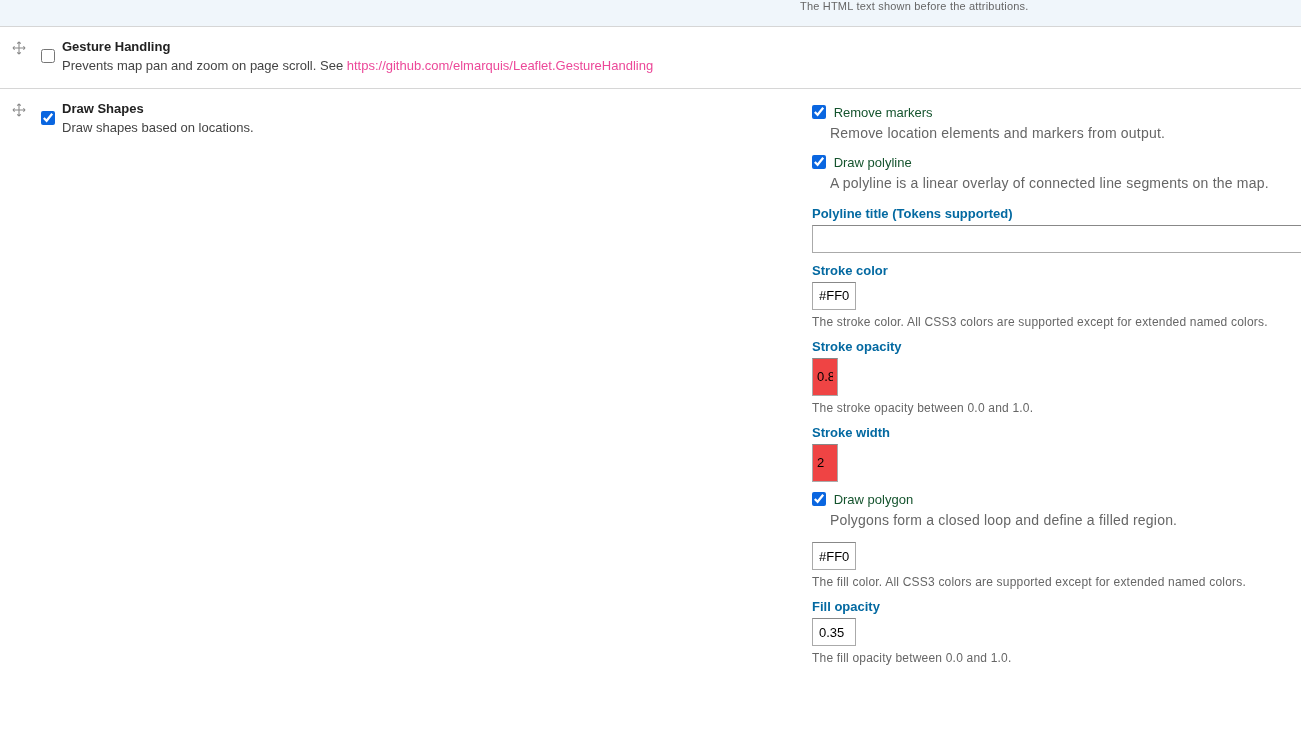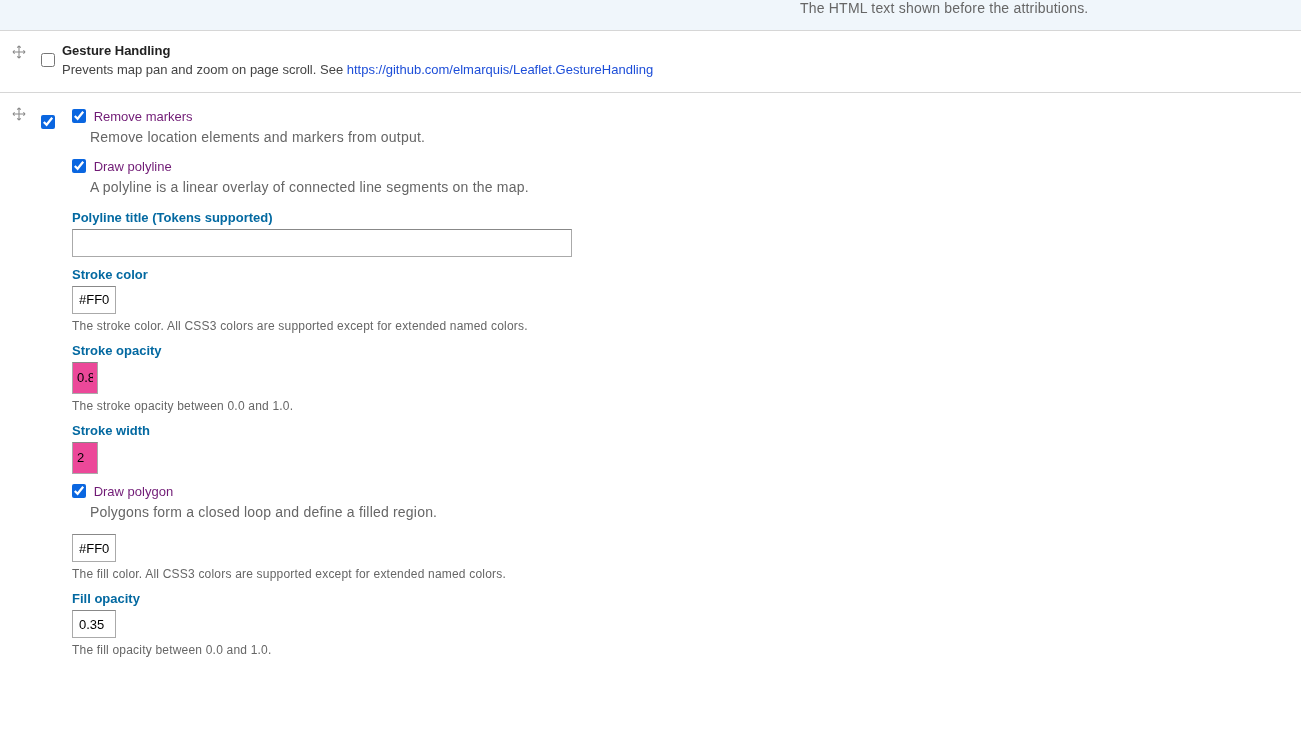--- a/index.html
+++ b/index.html
@@ -12,21 +12,21 @@
     width: 1301px;
   }
   .top-hint-row {
     background: #f0f6fb;
     border-bottom: 1px solid #d6d6d6;
     padding: 0 0 14px 0;
   }
   .top-hint-row .hint {
     margin-left: 800px;
     color: #666;
-    font-size: 14px;
+    font-size: 11px;
     letter-spacing: 0.2px;
   }
   .row {
     border-bottom: 1px solid #d6d6d6;
     display: flex;
     align-items: flex-start;
     padding: 12px 0 12px 12px;
   }
   .row.last { border-bottom: none; }
   .grip-col {
@@ -60,41 +60,41 @@
     color: #222;
     font-size: 13px;
   }
   .label-desc {
     color: #444;
     font-size: 13px;
     line-height: 1.5;
     margin-top: 2px;
   }
   .label-desc a {
-    color: #1d4ed8;
+    color: #ec4899;
     text-decoration: none;
     text-align: center;
   }
   .settings-col {
     flex: 1;
     padding-left: 10px;
     padding-top: 4px;
   }
   .sub-check-row {
     margin-bottom: 4px;
   }
   .sub-check-row input[type=checkbox] {
     width: 14px; height: 14px;
     accent-color: #0a66e0;
     vertical-align: -2px;
     margin: 0 4px 0 0;
   }
   .sub-check-label {
     font-size: 13px;
-    color: #701a75;
+    color: #14532d;
   }
   .sub-hint {
     color: #666;
     font-size: 14px;
     margin: 4px 0 12px 18px;
     letter-spacing: 0.2px;
     line-height: 1.4;
   }
   .field-block { margin-bottom: 10px; }
   .field-label {
@@ -124,26 +124,26 @@
     width: 44px;
     height: 28px;
     border: 1px solid #aaa;
     border-top-color: #888;
     padding: 2px 6px;
     font-size: 13px;
     background: #fff;
   }
   input.text-xsmall {
     width: 26px;
-    height: 32px;
+    height: 38px;
     border: 1px solid #aaa;
     border-top-color: #888;
     padding: 2px 4px;
     font-size: 13px;
-    background: #ec4899;
+    background: #ef4444;
   }
 </style>
 </head>
 <body>
 
 <div class="top-hint-row">
   <div class="hint">The HTML text shown before the attributions.</div>
 </div>
 
 <div class="row">
@@ -170,20 +170,24 @@
   <div class="grip-col">
     <span class="grip-icon">
       <svg viewBox="0 0 16 16" fill="none" stroke="#888" stroke-width="1.2">
         <path d="M8 1v14M1 8h14M8 1l-2 2M8 1l2 2M8 15l-2-2M8 15l2-2M1 8l2-2M1 8l2 2M15 8l-2-2M15 8l-2 2"></path>
       </svg>
     </span>
   </div>
   <div class="check-col">
     <input type="checkbox" checked="" style="">
   </div>
+  <div class="label-col">
+    <div class="label-title">Draw Shapes</div>
+    <div class="label-desc">Draw shapes based on locations.</div>
+  </div>
   <div class="settings-col">
 
     <div class="sub-check-row">
       <input type="checkbox" checked="" style="">
       <span class="sub-check-label">Remove markers</span>
     </div>
     <div class="sub-hint">Remove location elements and markers from output.</div>
 
     <div class="sub-check-row">
       <input type="checkbox" checked="" style="">

